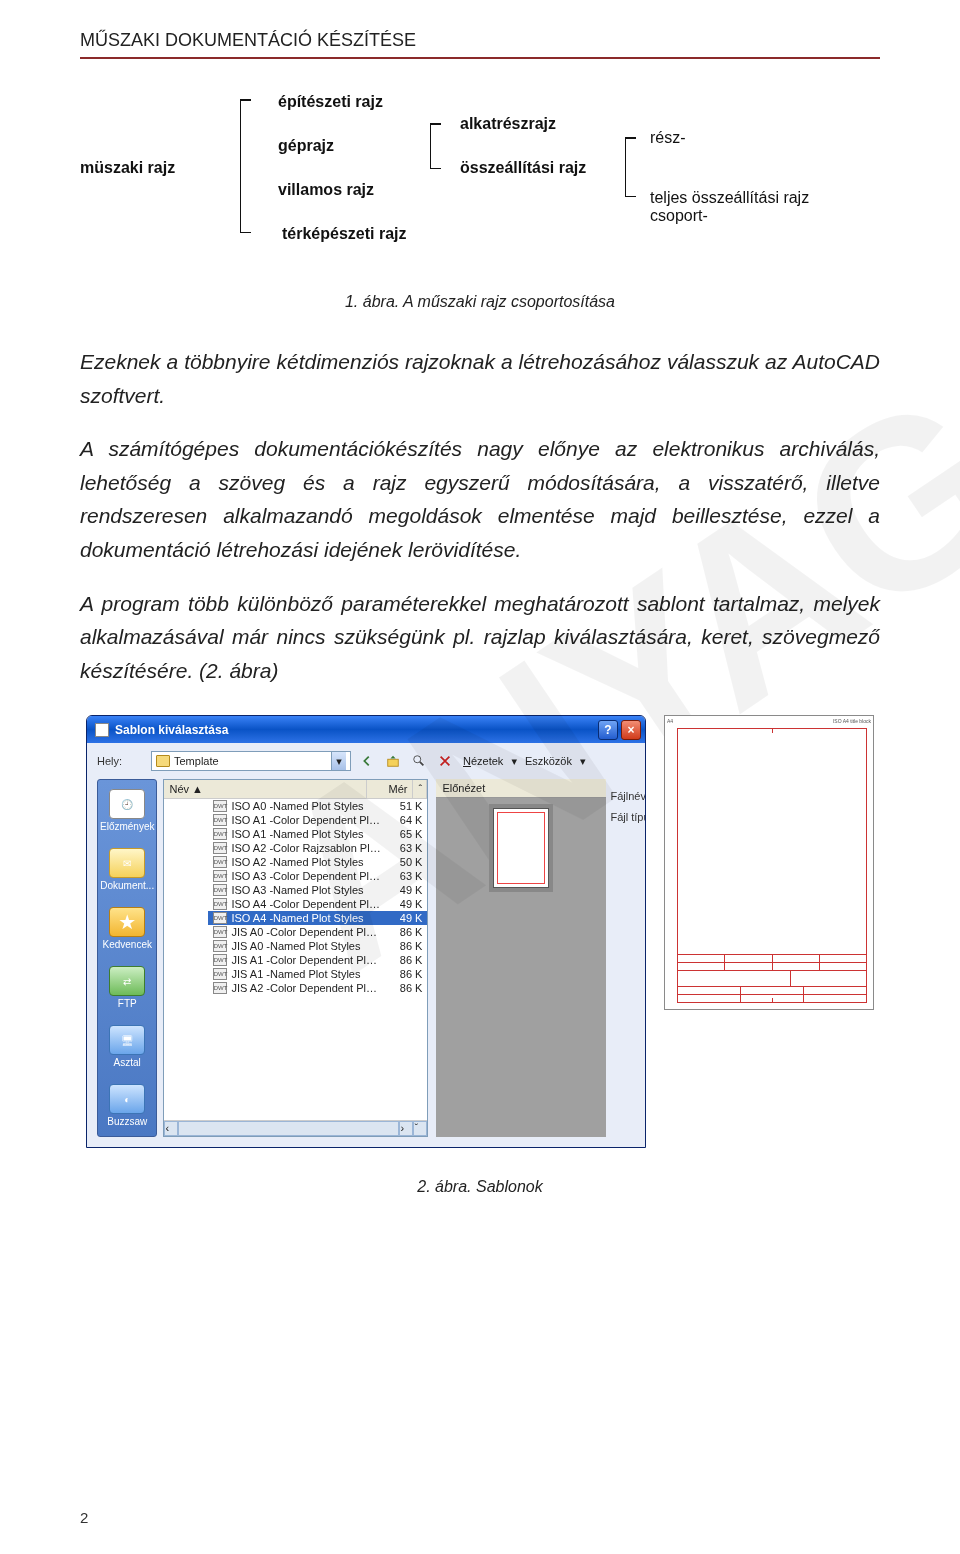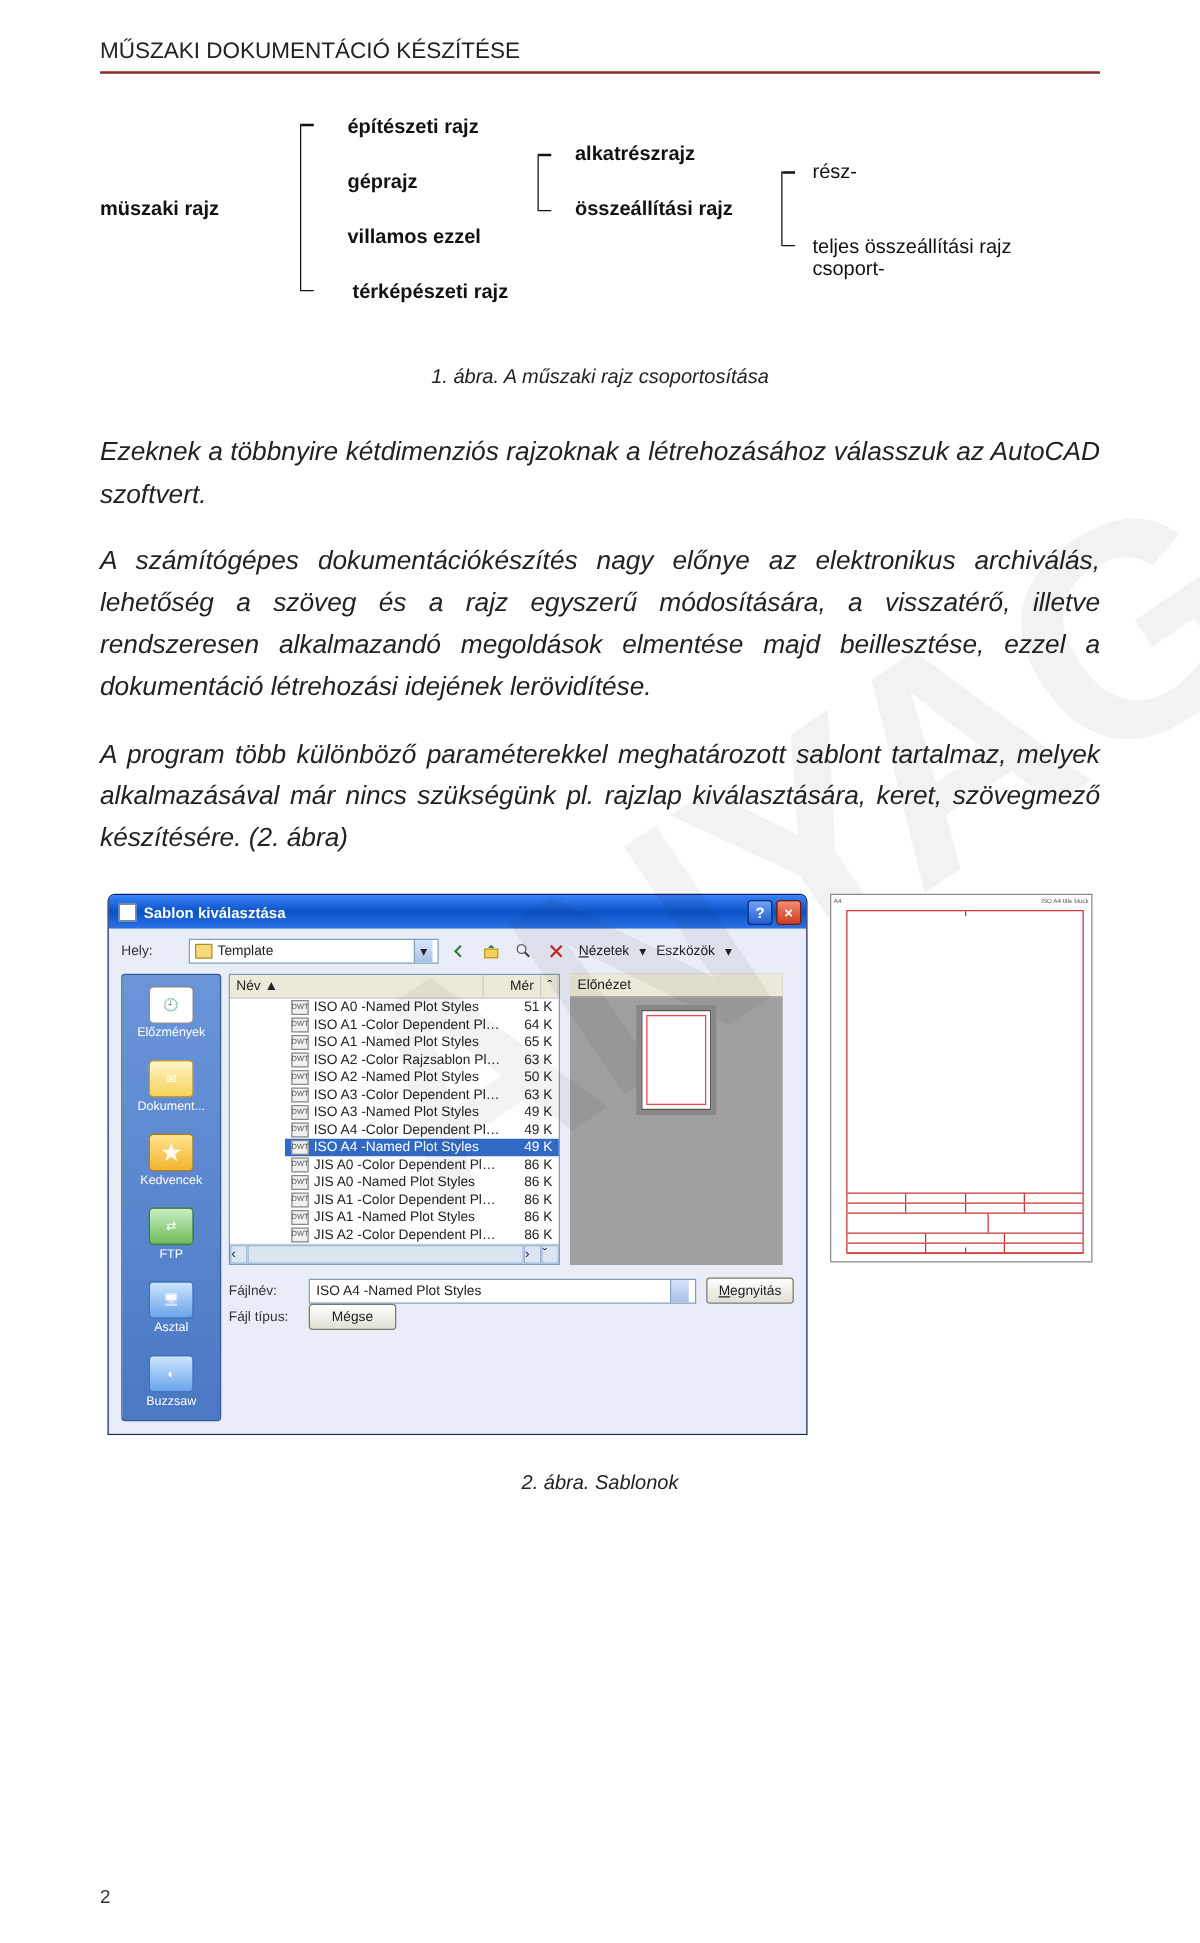--- a/index.html
+++ b/index.html
@@ -148,21 +148,21 @@
     display:flex; flex-direction:column; gap:10px;
     color:#fff; font-size:10px; text-align:center;
   }
   .place { display:flex; flex-direction:column; align-items:center; gap:2px; padding:3px 0;}
   .place .pico{width:36px;height:30px;border-radius:4px;display:flex;align-items:center;justify-content:center;}
   .pico.yellow{background:linear-gradient(#fff6c8,#f5d15a);border:1px solid #c59a2a;}
   .pico.blue{background:linear-gradient(#cde4ff,#6aa5ea);border:1px solid #3c74b5;}
   .pico.star{background:linear-gradient(#ffe38a,#f2b530);border:1px solid #b77e12;color:#fff;font-size:20px;}
   .pico.green{background:linear-gradient(#cbeec2,#6dbb58);border:1px solid #3e7d2e;}
   .pico.white{background:#fff;border:1px solid #888;}
-  .xp-main { flex:1; display:flex; flex-direction:column; gap:4px;}
+  .xp-main { flex:1; display:flex; flex-direction:row; gap:4px;}
   .file-panel-row { display:flex; gap:8px;}
   .file-list {
     width: 265px;
     background:#fff; border:1px solid #7f9db9;
     display:flex; flex-direction:column;
     font-size:11px;
   }
   .file-header {
     display:flex; background:#ece9d8; border-bottom:1px solid #ccc;
   }
@@ -211,21 +211,21 @@
 <body>
 
 <div class="doc-title">MŰSZAKI DOKUMENTÁCIÓ KÉSZÍTÉSE</div>
 
 <div class="watermark">ANYAG</div>
 
 <div class="diagram-area">
   <span class="dlabel-root">müszaki rajz</span>
   <span class="dlabel-ep">építészeti rajz</span>
   <span class="dlabel-gep">géprajz</span>
-  <span class="dlabel-vill">villamos ezzel</span>
+  <span class="dlabel-vill">villamos rajz</span>
   <span class="dlabel-terk">térképészeti rajz</span>
   <span class="dlabel-alk">alkatrészrajz</span>
   <span class="dlabel-ossz">összeállítási rajz</span>
   <span class="dlabel-resz">rész-</span>
   <span class="dlabel-csop">csoport-</span>
   <span class="dlabel-telj">teljes összeállítási rajz</span>
   <div class="bracket br1">
       <div class="t"></div>
       <div class="b"></div>
     </div>

